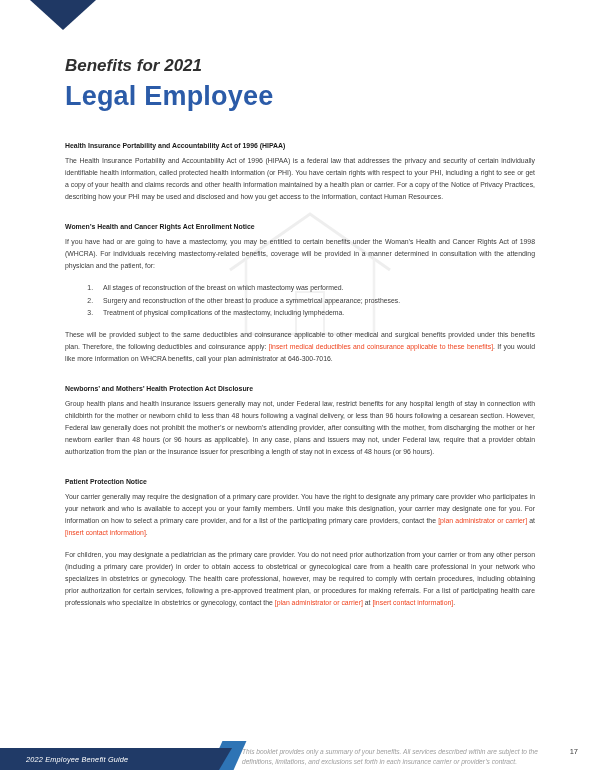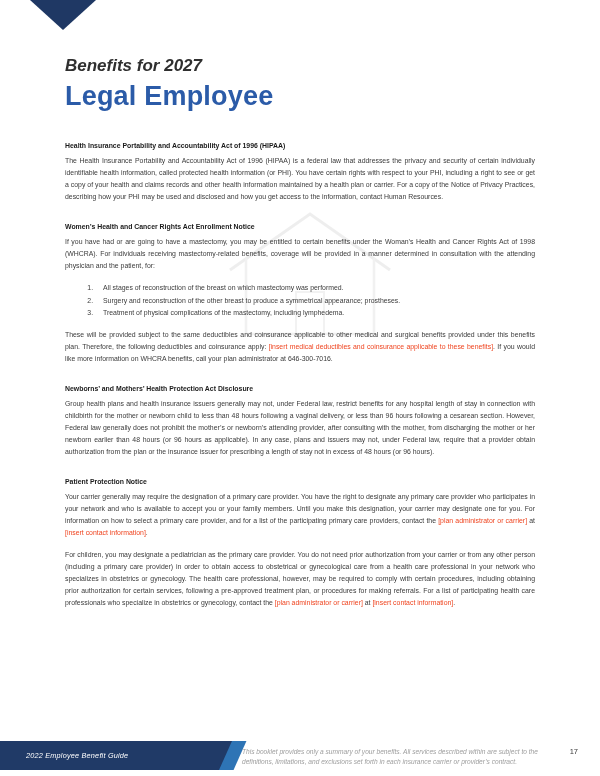--- a/index.html
+++ b/index.html
@@ -31,21 +31,21 @@
   ol.notice-list{
     margin:2px 0 10px 0;padding-left:30px;font-size:6.9px;line-height:11.5px;color:#3a3a3a;
   }
   ol.notice-list li{padding-left:8px;margin-bottom:1px;}
   .hl{color:#ef441f;}
   .footer-accent{
     position:absolute;left:216px;bottom:6px;width:24px;height:29px;background:#2e74b5;
     transform:skewX(-24deg);
   }
   .footer-bar{
-    position:absolute;left:0;bottom:6px;width:232px;height:29px;background:#203a67;
+    position:absolute;left:0;bottom:6px;width:232px;height:22px;background:#203a67;
     clip-path:polygon(0 0,100% 0,calc(100% - 13px) 100%,0 100%);
     display:flex;align-items:center;
   }
   .guide-label{
     color:#ffffff;font-style:italic;font-size:7.3px;padding-left:26px;letter-spacing:.2px;
   }
   .disclaimer{
     position:absolute;left:242px;bottom:9px;width:298px;
     font-size:6.6px;line-height:10px;font-style:italic;color:#9d9d9d;margin:0;
   }
@@ -61,21 +61,21 @@
   <div class="corner-accent"></div>
 
   <svg class="watermark" width="176" height="130" viewBox="0 0 176 130" fill="none">
     <polyline points="8,62 88,6 168,62" stroke="#dedede" stroke-width="3" fill="none"></polyline>
     <polyline points="24,50 24,126 152,126 152,50" stroke="#e4e4e4" stroke-width="2.5" fill="none"></polyline>
     <rect x="74" y="84" width="28" height="42" stroke="#e6e6e6" stroke-width="2" fill="none"></rect>
   </svg>
 
   <main class="content">
 
-    <div class="subtitle">Benefits for 2027</div>
+    <div class="subtitle">Benefits for 2021</div>
     <h1 class="title">Legal Employee</h1>
 
     <section>
       <h2 class="notice-heading">Health Insurance Portability and Accountability Act of 1996 (HIPAA)</h2>
       <p class="body-text">The Health Insurance Portability and Accountability Act of 1996 (HIPAA) is a federal law that addresses the privacy and security of certain individually identifiable health information, called protected health information (or PHI). You have certain rights with respect to your PHI, including a right to see or get a copy of your health and claims records and other health information maintained by a health plan or carrier. For a copy of the Notice of Privacy Practices, describing how your PHI may be used and disclosed and how you get access to the information, contact Human Resources.</p>
     </section>
 
     <section>
       <h2 class="notice-heading">Women’s Health and Cancer Rights Act Enrollment Notice</h2>
       <p class="body-text">If you have had or are going to have a mastectomy, you may be entitled to certain benefits under the Woman’s Health and Cancer Rights Act of 1998 (WHCRA). For individuals receiving mastectomy-related benefits, coverage will be provided in a manner determined in consultation with the attending physician and the patient, for:</p>

